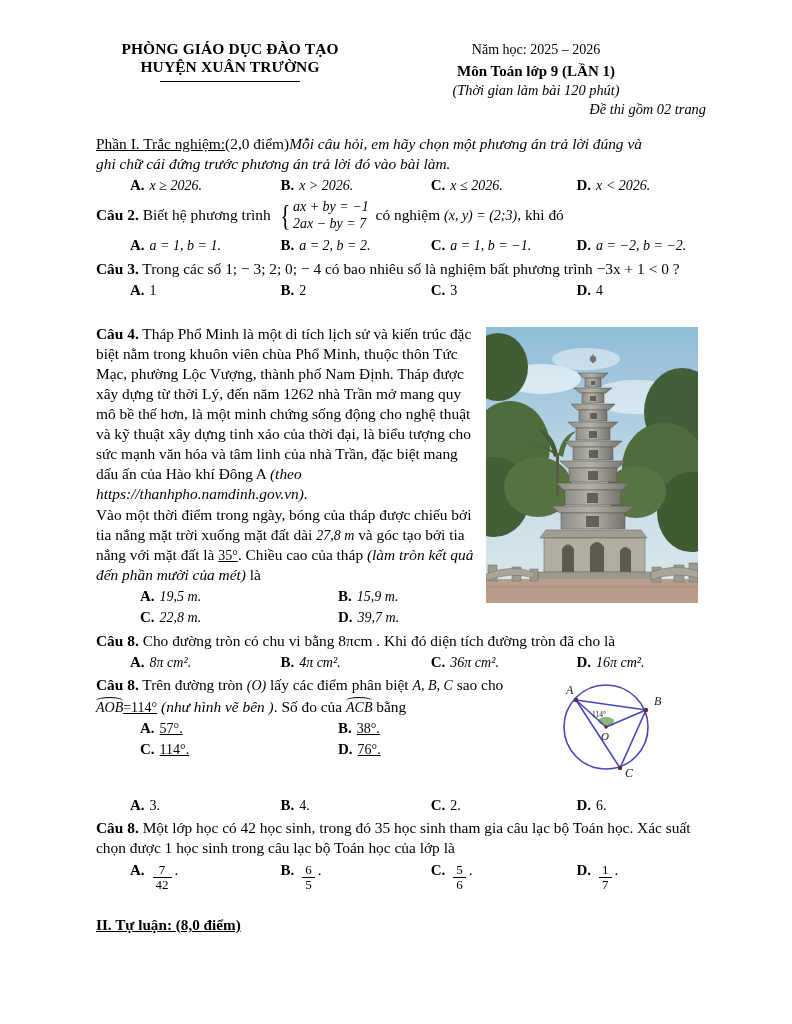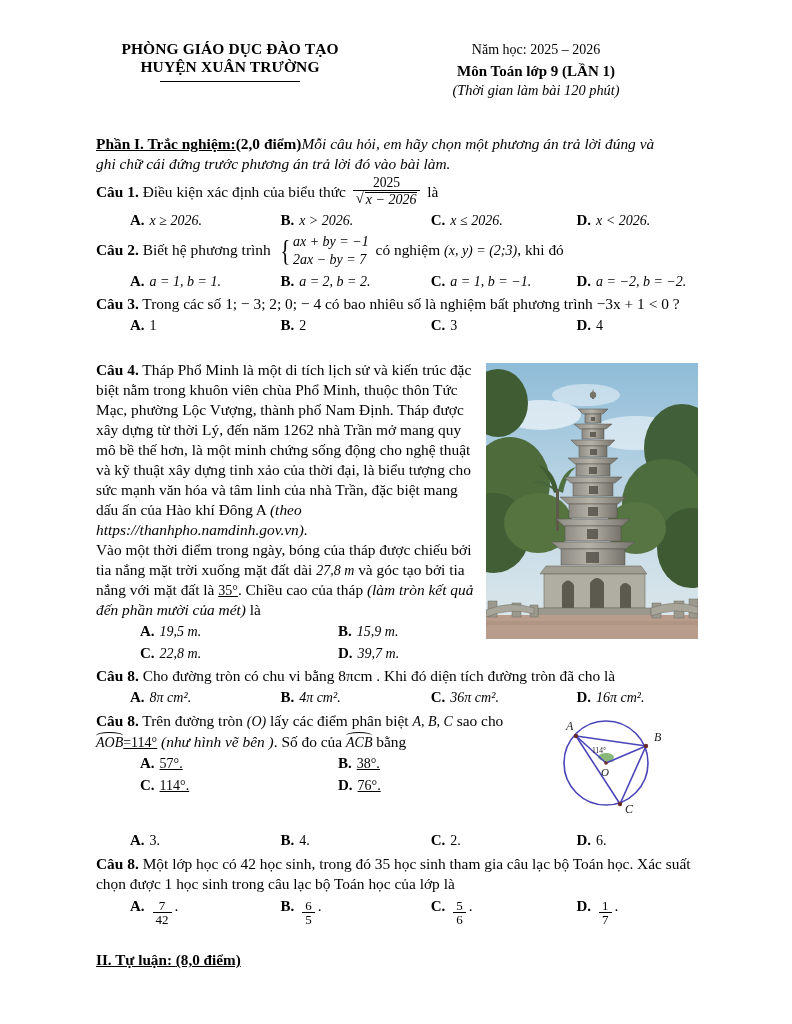--- a/index.html
+++ b/index.html
@@ -85,21 +85,21 @@
   .content {
     position: absolute;
     left: 96px;
     top: 134px;
     width: 612px;
     font-size: 15.4px;
     line-height: 1.30;
   }
   .para { margin: 0; }
   .ital { font-style: italic; }
-  .bold { font-weight: bold; }
+  .bold { font-weight: normal; }
   .uline { text-decoration: underline; }
 
   .qline { margin-top: 3px; }
   .q-label { font-weight: bold; }
 
   
   .mi {
     font-family: "Liberation Serif", serif;
     font-style: italic;
     font-size: 14px;
@@ -265,39 +265,31 @@
   <div class="header">
     <div class="hdr-left">
       <div class="l1">PHÒNG GIÁO DỤC ĐÀO TẠO</div>
       <div class="l2">HUYỆN XUÂN TRƯỜNG</div>
       <div class="hdr-rule"></div>
     </div>
     <div class="hdr-right">
       <div class="r2">Năm học: 2025 – 2026</div>
       <div class="r3">Môn Toán lớp 9 (LẦN 1)</div>
       <div class="r4">(Thời gian làm bài 120 phút)</div>
+      <div class="r5">Đề thi gồm 02 trang</div>
     </div>
   </div>
 
   <div class="content">
 
     <div class="para">
       <span class="bold uline">Phần I. Trắc nghiệm:</span><span class="bold">(2,0 điểm)</span><span class="ital">Mỗi câu hỏi, em hãy chọn một phương án trả lời đúng và</span>
     </div>
     <div class="para ital">ghi chữ cái đứng trước phương án trả lời đó vào bài làm.</div>
 
-    <div class="qline">
-      <span class="q-label">Câu 1.</span>
-      <span>Điều kiện xác định của biểu thức</span>
-      <span class="frac">
-        <span class="num">2025</span>
-        <span class="den"><span class="sqrt"><span class="rad mi">x − 2026</span></span></span>
-      </span>
-      <span>là</span>
-    </div>
     <div class="opts opts-4">
       <div class="opt">
           <span class="k">A.</span>
           <span class="v mi">x ≥ 2026.</span>
         </div>
       <div class="opt">
           <span class="k">B.</span>
           <span class="v mi">x &gt; 2026.</span>
         </div>
       <div class="opt">

